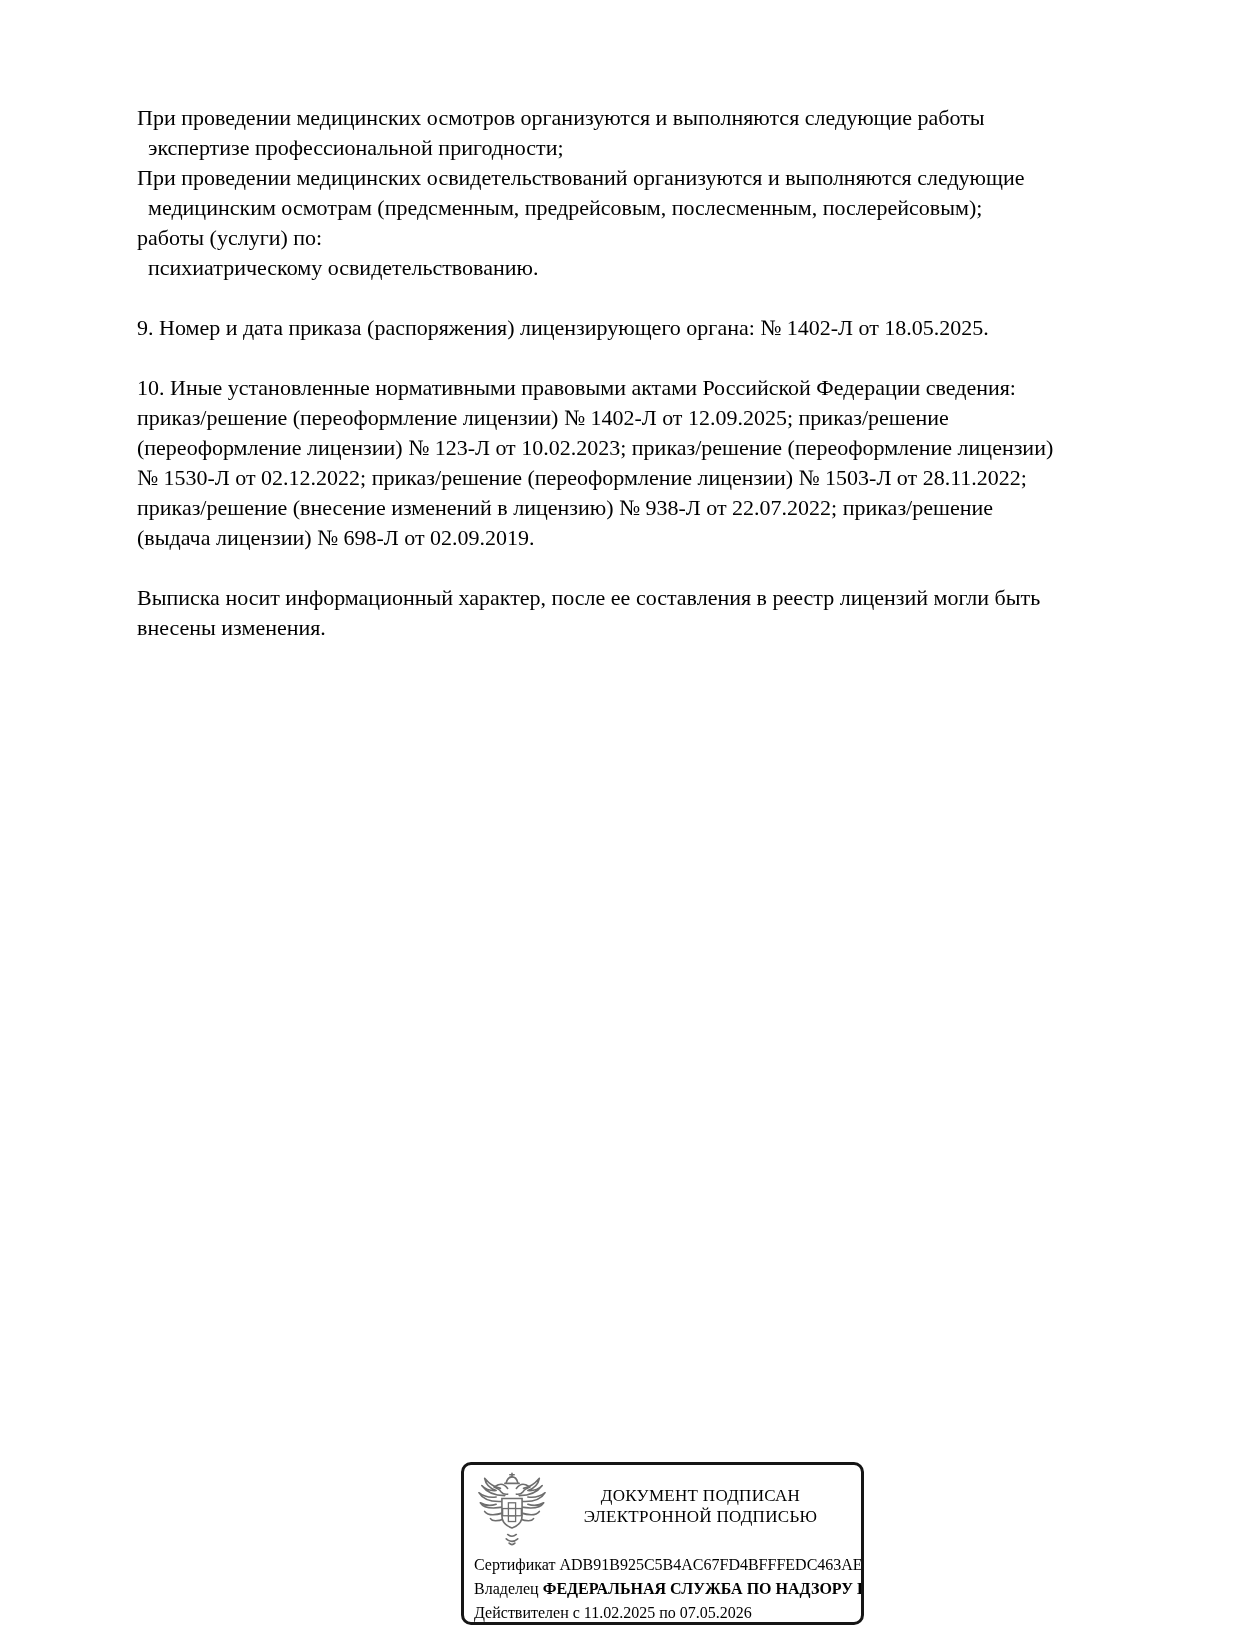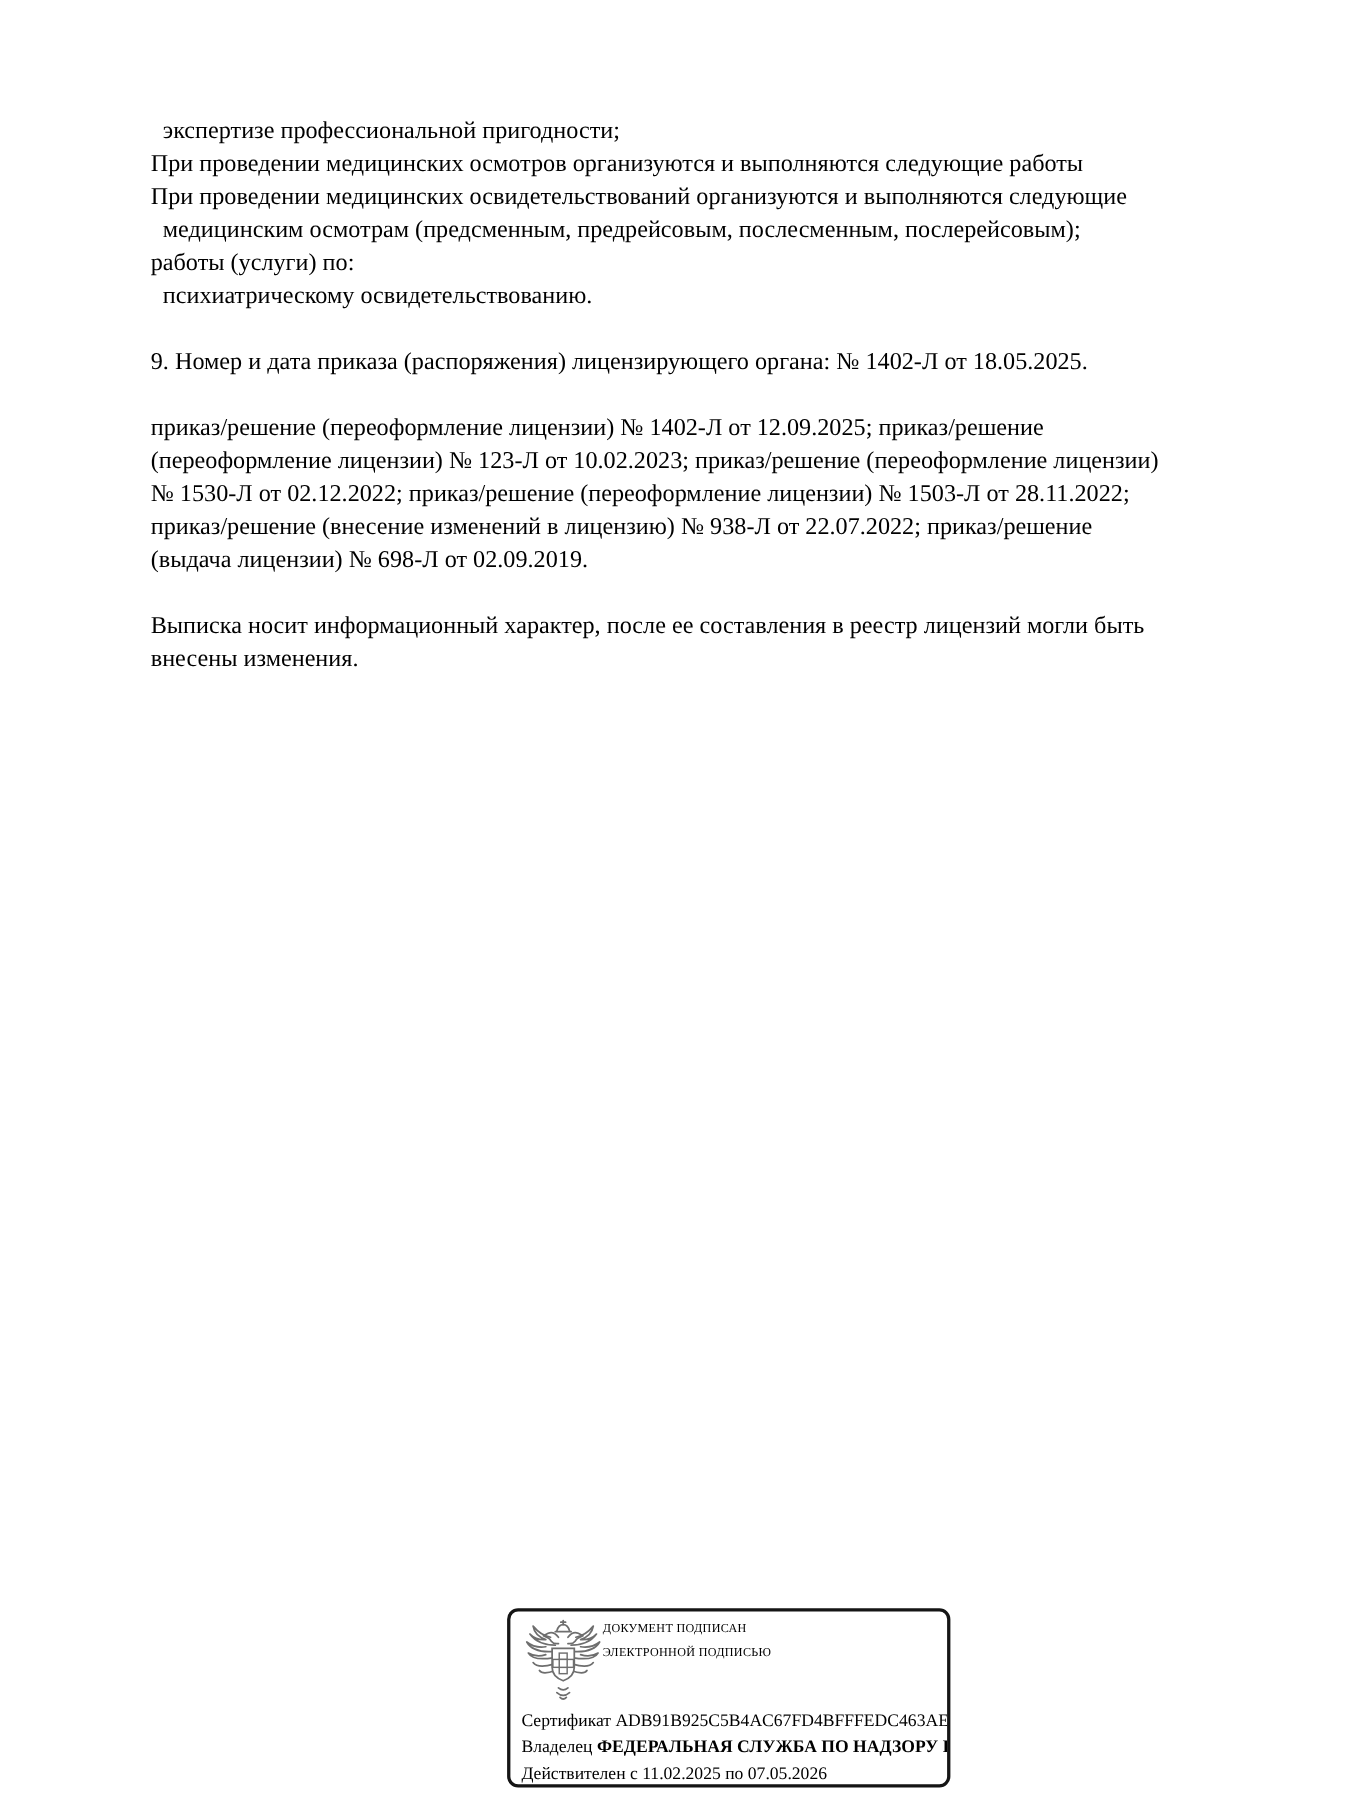--- a/index.html
+++ b/index.html
@@ -33,46 +33,48 @@
     overflow: hidden;
   }
   .stamp-top {
     display: flex;
     padding: 6px 8px 0 12px;
     height: 86px;
   }
   .emblem { width: 72px; height: 78px; flex: 0 0 auto; }
   .stamp-title {
     flex: 1 1 auto;
-    font-size: 11px;
+    text-align: center;
+    font-size: 17px;
     line-height: 21px;
-    margin-top: 0;
+    margin-top: 14px;
     letter-spacing: 0.3px;
   }
   .stamp-info {
     padding: 2px 8px 2px 10px;
     font-size: 16px;
     line-height: 24px;
     white-space: nowrap;
   }
   .owner-value { font-weight: bold; }
 </style>
 </head>
 <body>
 
 <main class="doc">
+  <div class="line">При проведении медицинских осмотров организуются и выполняются следующие работы</div>
   <div class="line indent">экспертизе профессиональной пригодности;</div>
-  <div class="line">При проведении медицинских осмотров организуются и выполняются следующие работы</div>
   <div class="line">При проведении медицинских освидетельствований организуются и выполняются следующие</div>
   <div class="line indent">медицинским осмотрам (предсменным, предрейсовым, послесменным, послерейсовым);</div>
   <div class="line">работы (услуги) по:</div>
   <div class="line indent">психиатрическому освидетельствованию.</div>
   <div class="line"></div>
   <div class="line">9. Номер и дата приказа (распоряжения) лицензирующего органа: № 1402-Л от 18.05.2025.</div>
   <div class="line"></div>
+  <div class="line">10. Иные установленные нормативными правовыми актами Российской Федерации сведения:</div>
   <div class="line">приказ/решение (переоформление лицензии) № 1402-Л от 12.09.2025; приказ/решение</div>
   <div class="line">(переоформление лицензии) № 123-Л от 10.02.2023; приказ/решение (переоформление лицензии)</div>
   <div class="line">№ 1530-Л от 02.12.2022; приказ/решение (переоформление лицензии) № 1503-Л от 28.11.2022;</div>
   <div class="line">приказ/решение (внесение изменений в лицензию) № 938-Л от 22.07.2022; приказ/решение</div>
   <div class="line">(выдача лицензии) № 698-Л от 02.09.2019.</div>
   <div class="line"></div>
   <div class="line">Выписка носит информационный характер, после ее составления в реестр лицензий могли быть</div>
   <div class="line">внесены изменения.</div>
 </main>
 

